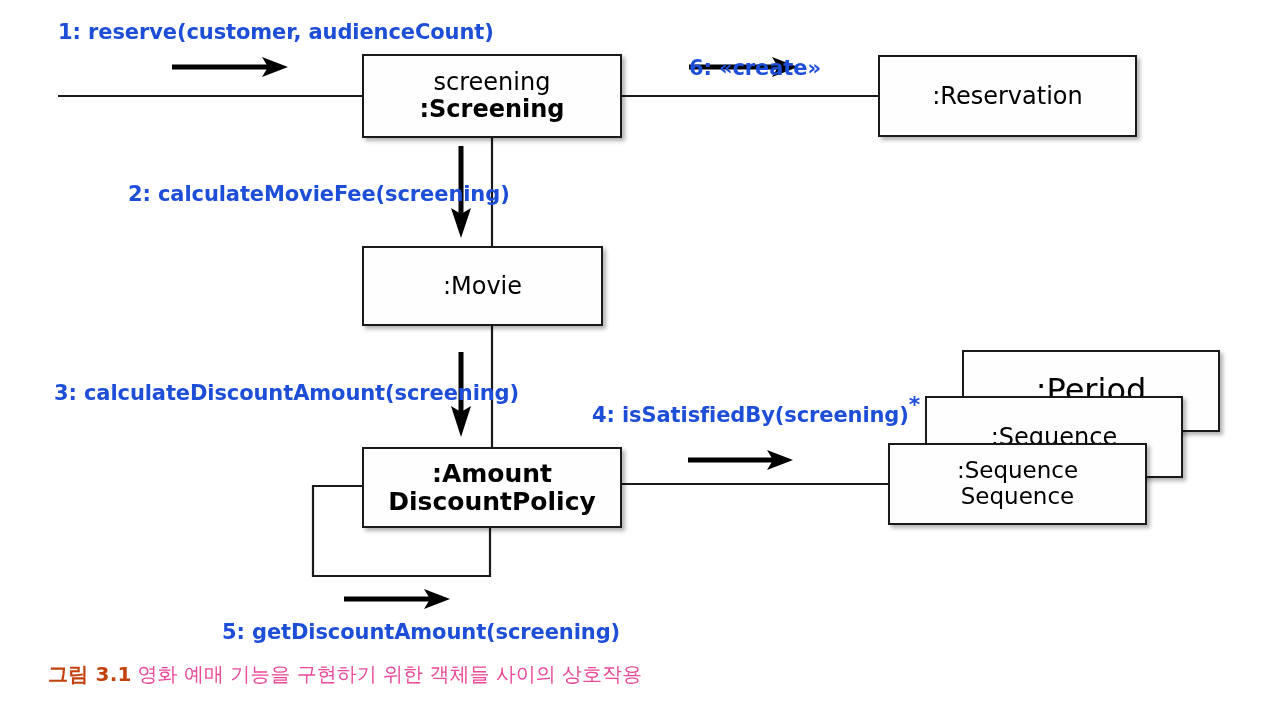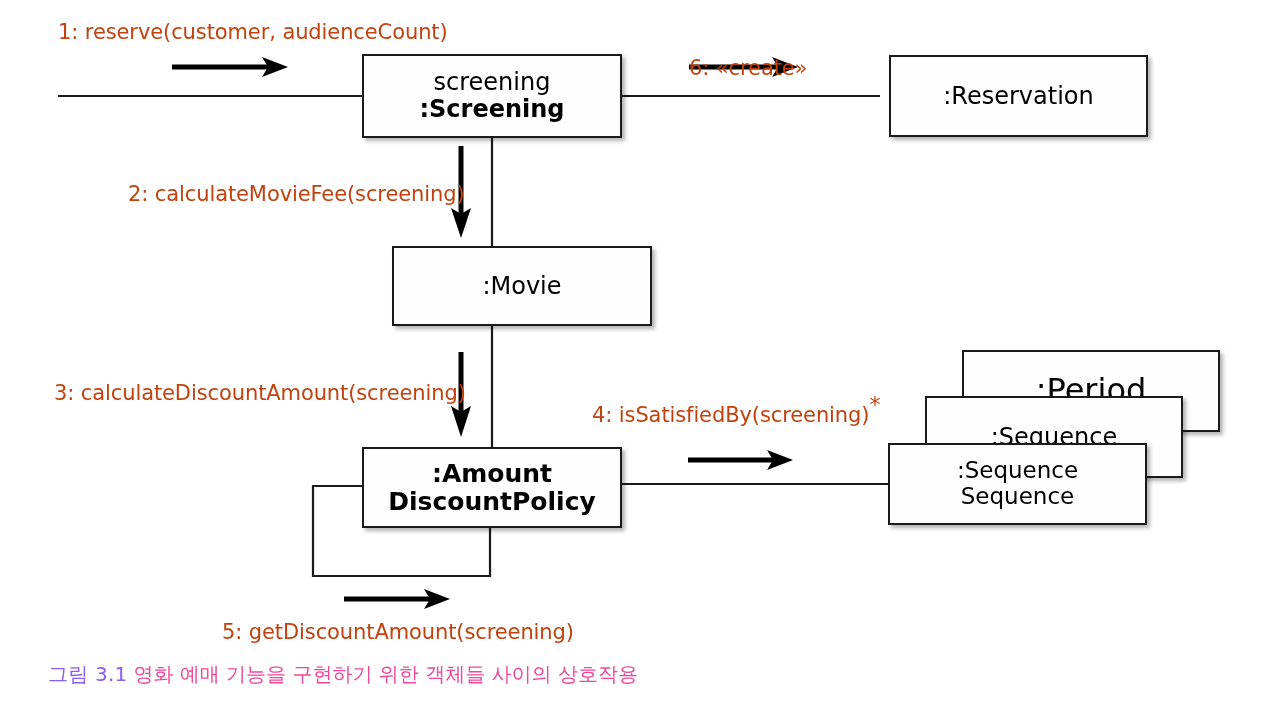--- a/index.html
+++ b/index.html
@@ -53,27 +53,25 @@
 
   #box-screening {
     left: 362px; top: 54px; width: 260px; height: 84px;
     font-size: 24px;
     z-index: 6;
   }
   #box-reservation {
     left: 878px; top: 55px; width: 259px; height: 82px;
     font-size: 24px;
     z-index: 6;
-    margin-left: 11px;
   }
   #box-movie {
-    left: 362px; top: 246px; width: 260px; height: 80px;
-    font-size: 24px;
-    z-index: 6;
-    margin-left: 30px;
+    left: 362px; top: 246px; width: 241px; height: 80px;
+    font-size: 24px;
+    z-index: 6;
   }
   #box-policy {
     left: 362px; top: 447px; width: 260px; height: 81px;
     font-size: 25px;
     z-index: 6;
   }
 
   
   #box-period {
     left: 962px; top: 350px; width: 258px; height: 82px;
@@ -89,22 +87,23 @@
     left: 888px; top: 443px; width: 259px; height: 82px;
     font-size: 23px;
     z-index: 5;
   }
 
   
   .msg-label {
     position: absolute;
     font-size: 21px;
     white-space: nowrap;
-    color: #c2410c;
+    color: #1d4ed8;
     letter-spacing: -0.1px;
+    font-weight: bold;
   }
   .msg-label .star {
     font-size: 22px;
     vertical-align: super;
     line-height: 0;
     position: relative;
     top: -2px;
   }
 
   #msg1 { left: 58px;  top: 20px;  }
@@ -116,22 +115,22 @@
 
   
   #figure-caption {
     position: absolute;
     left: 48px;
     top: 661px;
     font-size: 20px;
     white-space: nowrap;
   }
   #figure-caption .cap-num {
-    color: #8b5cf6;
-    font-weight: normal;
+    color: #c2410c;
+    font-weight: bold;
     letter-spacing: 0.2px;
   }
   #figure-caption .cap-text {
     color: #ec4899;
     margin-left: 6px;
   }
 </style>
 </head>
 <body>
 

